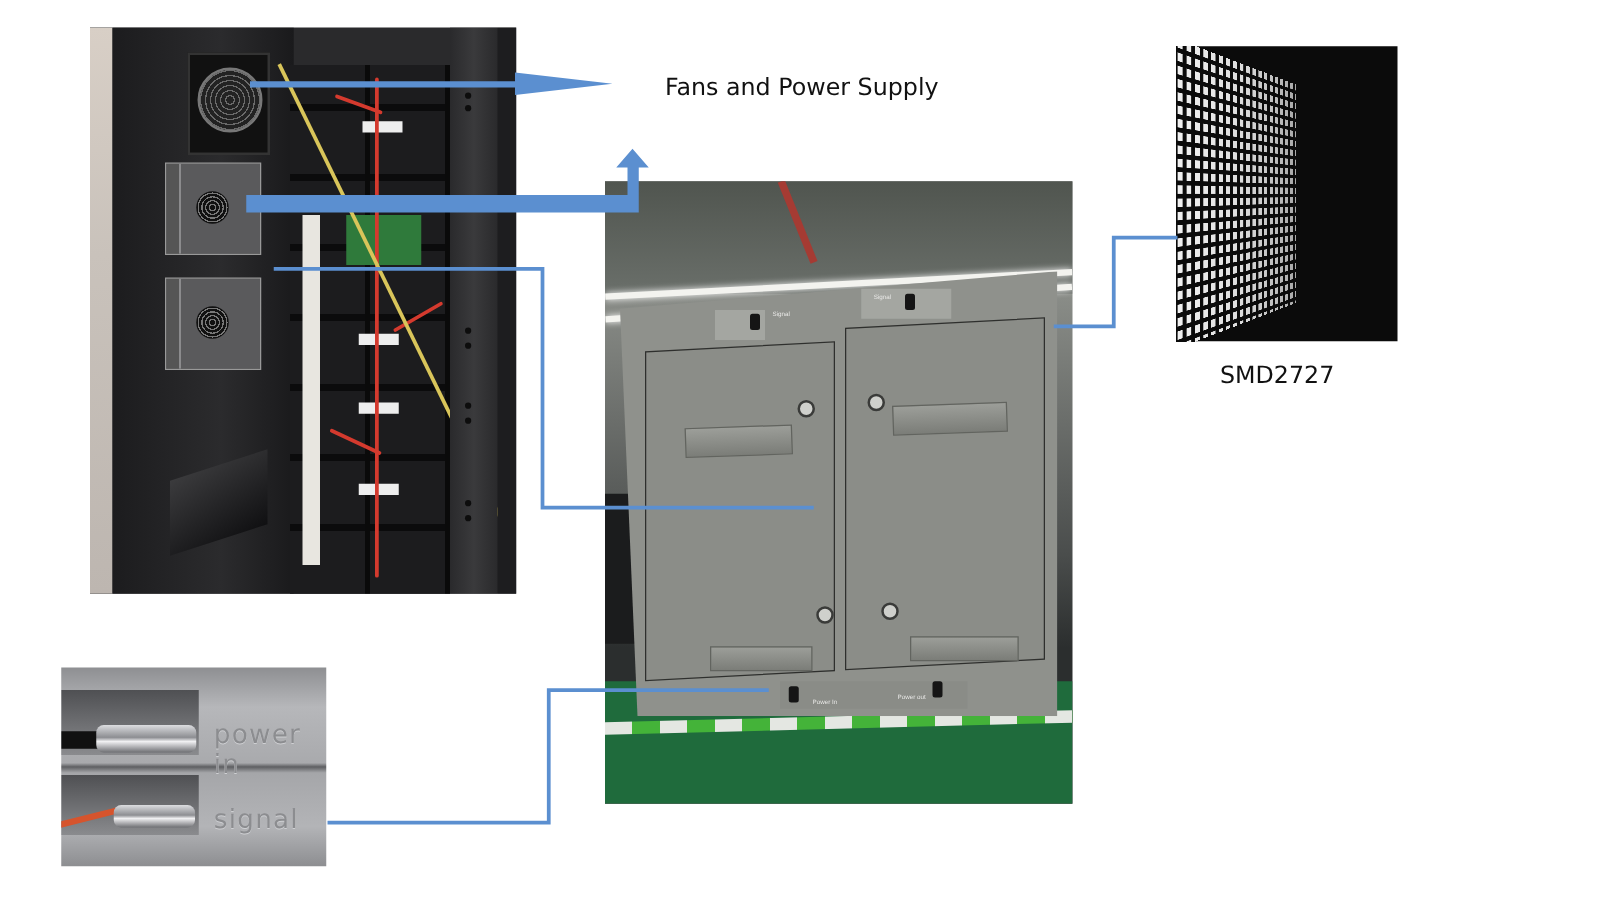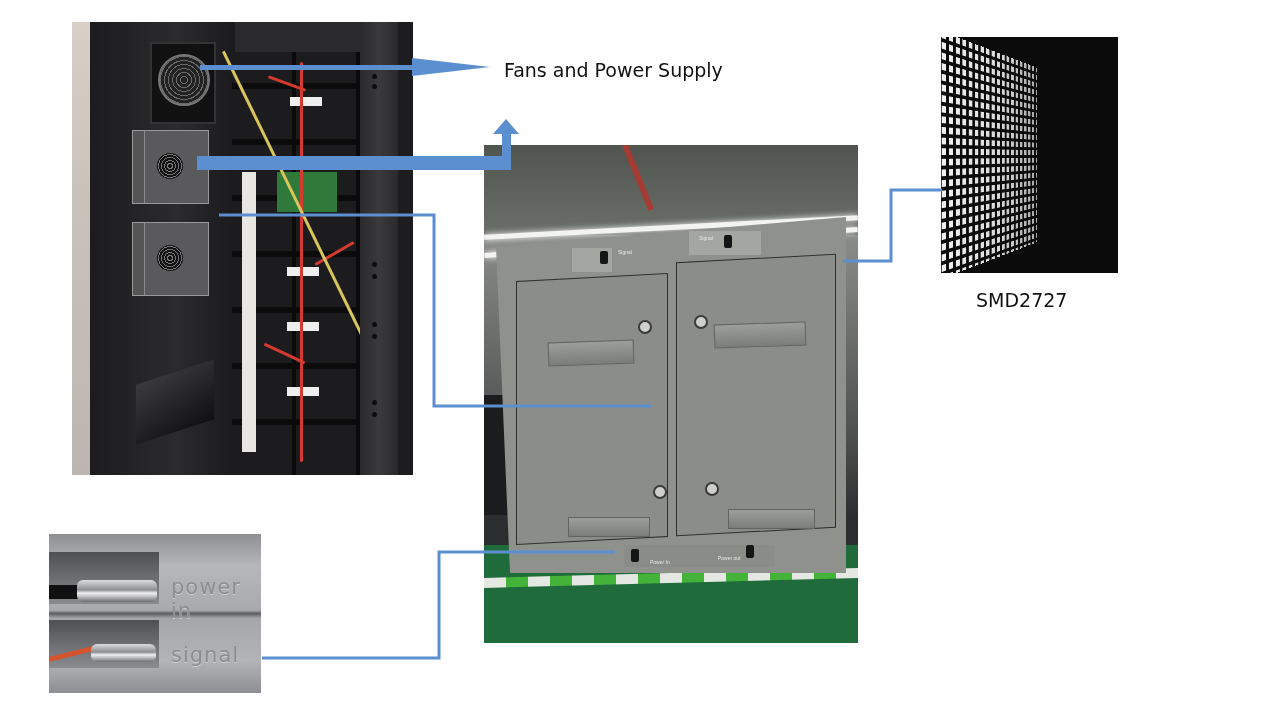--- a/index.html
+++ b/index.html
@@ -171,21 +171,21 @@
   <div class="conn" style="left:147px;top:404px"></div>
   <div class="conn" style="left:262px;top:400px"></div>
   <div class="tiny" style="left:166px;top:414px">Power In</div>
   <div class="tiny" style="left:234px;top:410px">Power out</div>
 </div>
 
 <div class="photo" id="photo-smd">
   <div class="grid"></div>
 </div>
 
-<div class="label" style="left:504px;top:59px">Fans and Power Supply</div>
+<div class="label" style="left:532px;top:59px">Fans and Power Supply</div>
 <div class="label" style="left:976px;top:289px">SMD2727</div>
 
 <svg class="overlay" width="1280" height="720">
 
   <g>
     <polygon points="200,65 412,65 412,58 490,67 412,76 412,70 200,70" fill="#5B8FD0"></polygon>
   </g>
 
   <g>
     <polygon points="197,156 502,156 502,134 493,134 506,119 519,134 511,134 511,170 197,170" fill="#5B8FD0"></polygon>

